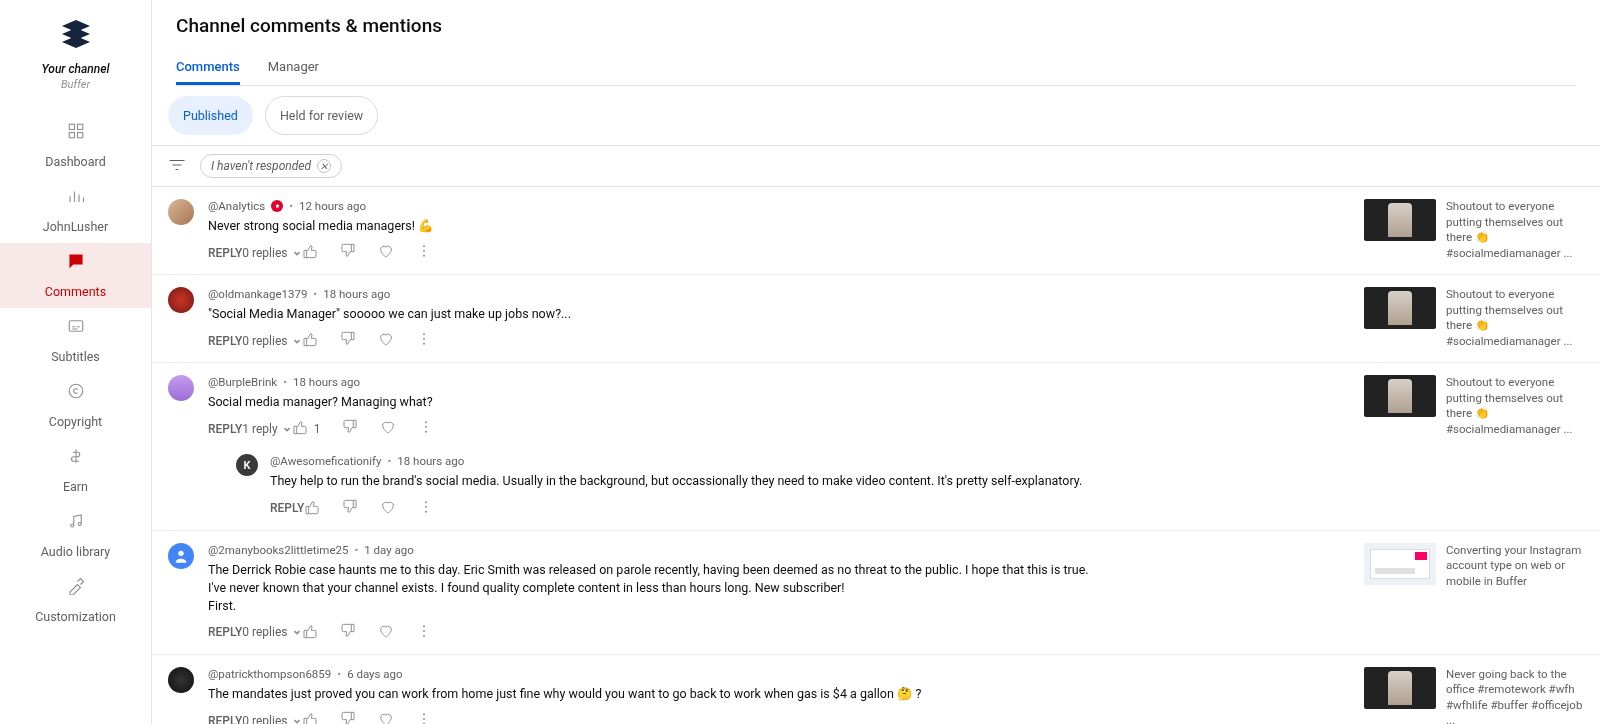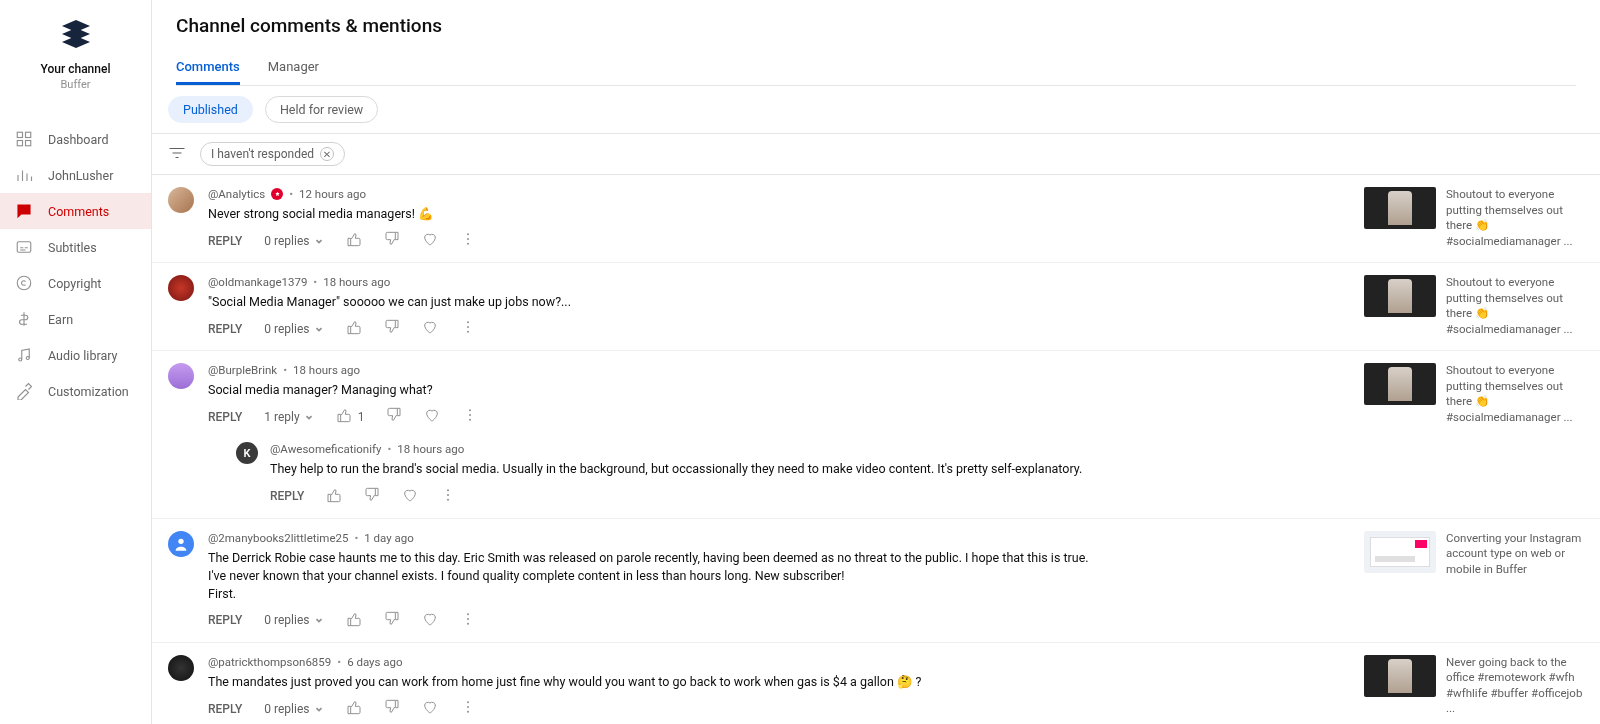--- a/index.html
+++ b/index.html
@@ -1,54 +1,54 @@
 <!DOCTYPE html>
 <html><head>
 <meta charset="utf-8">
 <style>
 * { box-sizing: border-box; margin: 0; padding: 0; }
 body { font-family: Roboto, Arial, sans-serif; font-size: 13px; color: #0f0f0f; background: #fff; }
 .layout { display: flex; min-height: 100vh; }
 .sidebar { width: 152px; border-right: 1px solid #e5e5e5; display: flex; flex-direction: column; padding-top: 18px; }
-.logo-wrap { display: flex; flex-direction: column; align-items: center; margin-bottom: 22px; }
+.logo-wrap { display: flex; flex-direction: column; align-items: center; margin-bottom: 14px; font-style: italic; }
 .logo-wrap svg { width: 32px; height: 32px; }
 .channel-name { font-size: 12px; font-weight: 500; margin-top: 12px; color: #0d0d0d; }
 .channel-sub { font-size: 11px; color: #909090; margin-top: 2px; }
 .nav { display: flex; flex-direction: column; margin-top: 8px; }
-.nav-item { display: flex; align-items: center; gap: 14px; padding: 9px 14px; font-size: 12.5px; color: #606060; cursor: pointer; }
+.nav-item { display: flex; align-items: center; gap: 14px; padding: 9px 14px; font-size: 12.5px; color: #606060; cursor: pointer; flex-direction: column; }
 .nav-item.active { background: #f9e8e8; color: #cc0000; }
 .nav-item.active .nav-icon svg { stroke: #cc0000; fill: #cc0000; }
 .nav-icon { width: 20px; display: flex; align-items: center; justify-content: center; }
 .nav-icon svg { width: 18px; height: 18px; stroke: #909090; fill: none; stroke-width: 1.5; }
 .nav-spacer { flex: 1; }
 .main { flex: 1; display: flex; flex-direction: column; }
 .page-header { padding: 14px 24px 0 24px; }
 .page-title { font-size: 19px; font-weight: 500; }
 .tabs { display: flex; gap: 28px; margin-top: 14px; border-bottom: 1px solid #e5e5e5; }
 .tab { font-size: 13px; color: #606060; padding: 8px 0; cursor: pointer; border-bottom: 3px solid transparent; }
 .tab.active { color: #065fd4; border-bottom-color: #065fd4; font-weight: 500; }
 .subfilters { display: flex; align-items: center; gap: 12px; padding: 10px 16px; border-bottom: 1px solid #e5e5e5; }
-.subfilter { font-size: 12.5px; padding: 5px 14px; border: 1px solid #d9d9d9; border-radius: 24px; cursor: pointer; color: #606060; }
+.subfilter { font-size: 12.5px; padding: 11px 14px; border: 1px solid #d9d9d9; border-radius: 24px; cursor: pointer; color: #606060; }
 .subfilter.active { background: #e8f0fe; border-color: #e8f0fe; color: #065fd4; }
 .filter-row { display: flex; align-items: center; gap: 12px; padding: 8px 16px; border-bottom: 1px solid #e5e5e5; }
 .filter-icon { width: 20px; color: #606060; }
 .filter-icon svg { width: 18px; height: 14px; stroke: #606060; stroke-width: 1.5; fill: none; }
-.chip { display: inline-flex; align-items: flex-end; gap: 6px; font-size: 12px; padding: 4px 10px; border: 1px solid #d1d1d1; border-radius: 16px; color: #606060; }
+.chip { display: inline-flex; align-items: flex-end; gap: 6px; font-size: 12px; padding: 4px 10px; border: 1px solid #d1d1d1; border-radius: 16px; color: #606060; font-style: italic; }
 .chip .chip-close { width: 14px; height: 14px; border: 1px solid #c0c0c0; border-radius: 50%; display: inline-flex; align-items: center; justify-content: center; font-size: 10px; color: #707070; cursor: pointer; }
 .comments { display: flex; flex-direction: column; }
 .comment-block { display: flex; padding: 12px 16px; border-bottom: 1px solid #eee; gap: 14px; }
 .avatar { width: 26px; height: 26px; border-radius: 50%; flex-shrink: 0; display: flex; align-items: center; justify-content: center; color: #fff; font-size: 11px; font-weight: 600; }
 .comment-body { flex: 1; min-width: 0; }
 .comment-head { display: flex; align-items: center; gap: 6px; font-size: 11.5px; color: #606060; }
 .username { color: #606060; font-size: 11.5px; }
 .dot { color: #909090; }
 .badge-pill { background: #e1002d; color: #fff; border-radius: 8px; width: 12px; height: 12px; display: inline-flex; align-items: center; justify-content: center; }
 .badge-pill svg { width: 7px; height: 7px; fill: #fff; }
 .comment-text { font-size: 12.5px; margin-top: 4px; color: #0f0f0f; line-height: 1.45; max-width: 900px; }
-.comment-actions { display: flex; align-items: center; gap: 22px; margin-top: 8px; }
+.comment-actions { display: flex; align-items: center; margin-top: 8px; }
 .reply-btn { font-size: 12px; font-weight: 500; color: #606060; cursor: pointer; }
 .replies-toggle { font-size: 12px; color: #606060; display: inline-flex; align-items: center; gap: 4px; cursor: pointer; }
 .replies-toggle svg { width: 10px; height: 10px; stroke: #909090; fill: none; stroke-width: 2; }
 .action-icons { display: flex; align-items: center; gap: 22px; }
 .action-icons .ic { width: 16px; height: 16px; stroke: #909090; fill: none; stroke-width: 1.5; cursor: pointer; }
 .action-count { font-size: 12px; color: #606060; margin-left: -16px; }
 .nested { margin-top: 10px; padding-left: 0; }
 .nested .comment-block-inner { display: flex; gap: 12px; padding: 6px 0 0 28px; }
 .nested .avatar { width: 22px; height: 22px; }
 .video-thumb-wrap { width: 220px; display: flex; flex-direction: column; gap: 4px; flex-shrink: 0; }

